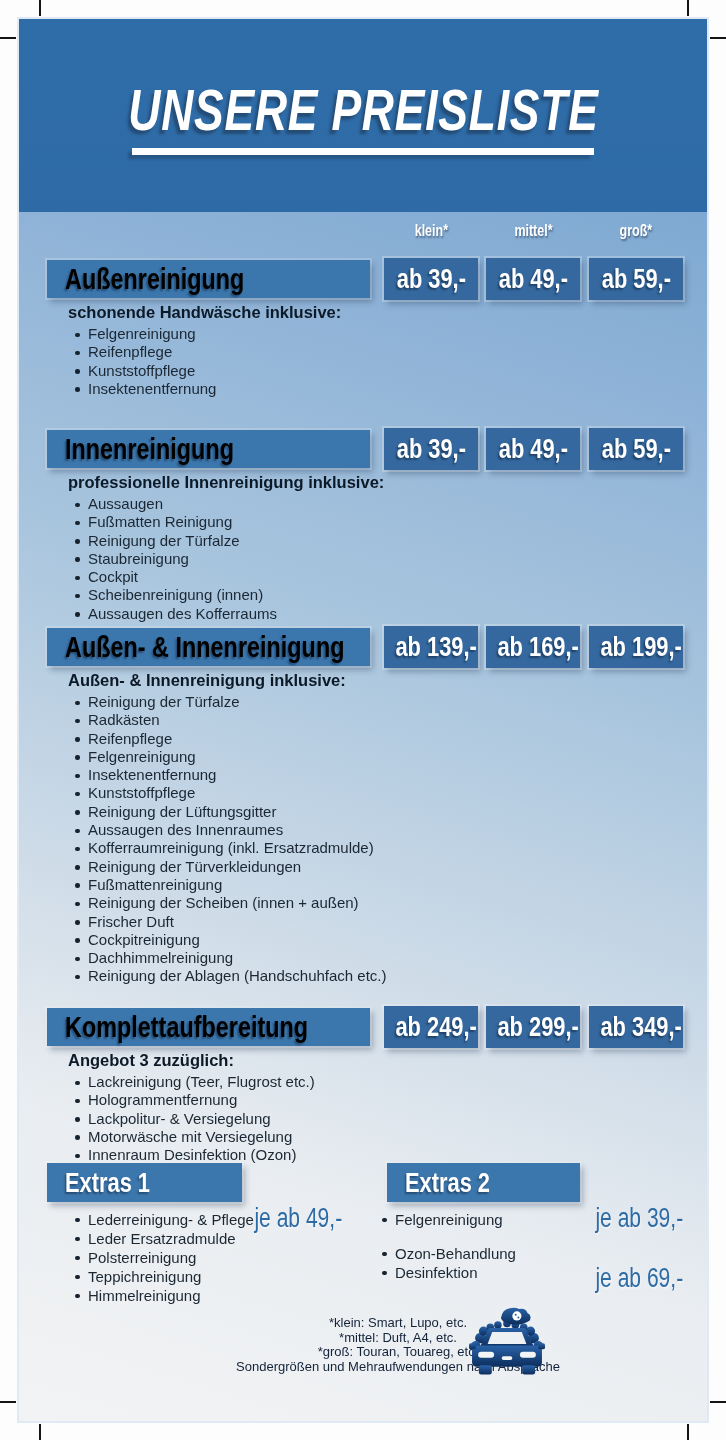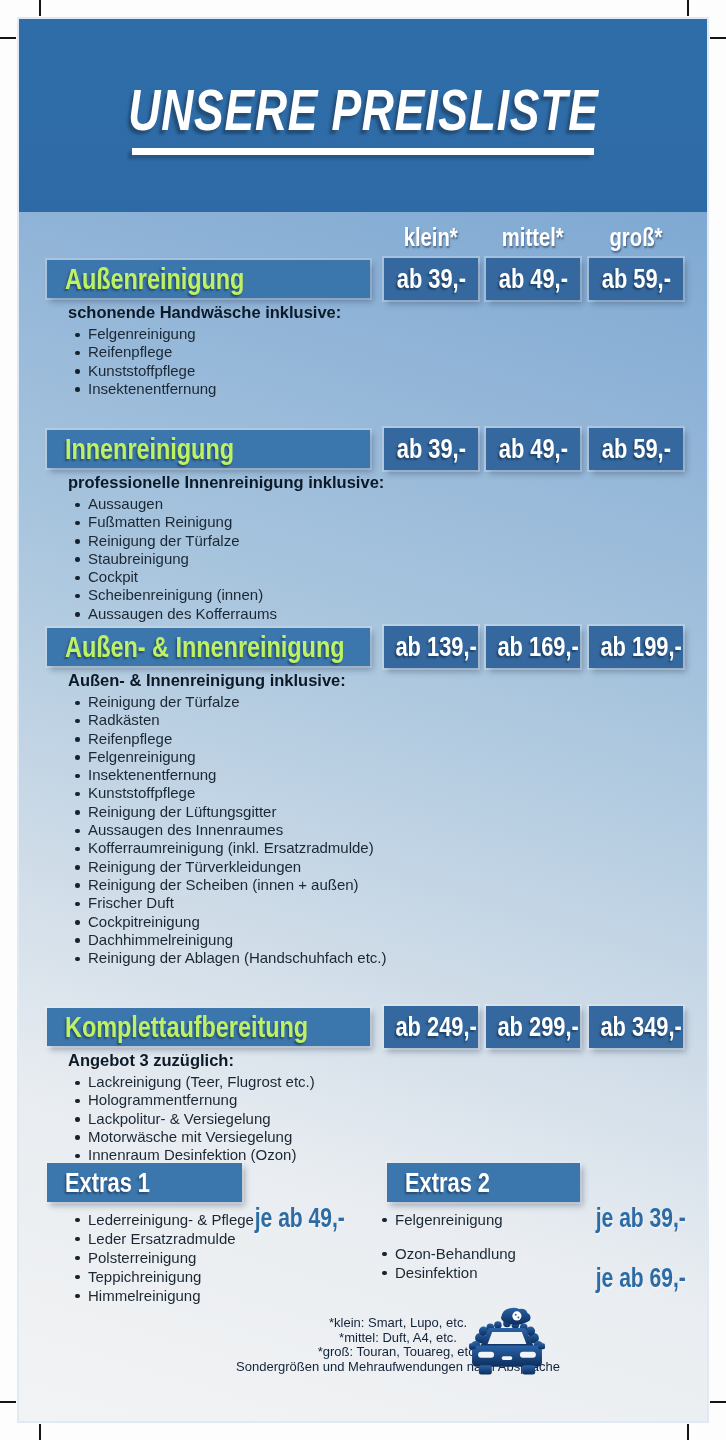--- a/index.html
+++ b/index.html
@@ -26,32 +26,32 @@
     font-style:italic;font-weight:bold;font-size:57px;letter-spacing:1px;color:#fff;
     white-space:nowrap;text-shadow:-4px 4px 3px rgba(25,45,70,.5);
   }
   .title-underline{
     width:462px;height:7px;background:#fff;margin:5px auto 0;
     box-shadow:-4px 4px 3px rgba(25,45,70,.35);
   }
 
   .col-heads{position:absolute;top:203px;left:0;width:100%;height:30px;}
   .col-head{
-    position:absolute;width:94px;text-align:center;color:#fff;font-weight:bold;font-size:26px;
+    position:absolute;width:94px;text-align:center;color:#fff;font-weight:bold;font-size:16px;
     text-shadow:1px 2px 2px rgba(25,45,75,.55);
   }
   .cond{display:inline-block;transform:scaleX(.78);transform-origin:center;white-space:nowrap;}
   .cond-l{display:inline-block;transform:scaleX(.78);transform-origin:left center;white-space:nowrap;}
   .cl-0{left:365px;} .cl-1{left:467px;} .cl-2{left:570px;}
 
   .section{position:absolute;left:0;width:100%;}
   .sec-0{top:239px;} .sec-1{top:409px;} .sec-2{top:607px;} .sec-3{top:987px;}
   .bar{
     position:absolute;left:28px;top:2px;width:323px;height:38px;background:#3b76ac;
-    color:#bef264;line-height:38px;padding-left:18px;box-sizing:border-box;
+    color:#000000;line-height:38px;padding-left:18px;box-sizing:border-box;
     box-shadow:0 0 0 2px rgba(255,255,255,.22),3px 4px 6px rgba(25,45,75,.32);
   }
   .bar .cond-l{font-weight:bold;font-size:30px;text-shadow:-2px 2px 2px rgba(20,40,65,.5);}
   .pbox{
     position:absolute;top:0;width:94px;height:42px;background:#34689e;color:#fff;
     text-align:center;line-height:42px;
     box-shadow:0 0 0 2px rgba(255,255,255,.25),3px 4px 6px rgba(25,45,75,.32);
   }
   .pbox .cond{font-weight:bold;font-size:28px;text-shadow:-2px 2px 2px rgba(15,35,60,.55);}
   .pb-0{left:365px;} .pb-1{left:467px;} .pb-2{left:570px;}
@@ -73,21 +73,21 @@
     padding-left:18px;box-sizing:border-box;
     box-shadow:0 0 0 2px rgba(255,255,255,.22),3px 4px 6px rgba(25,45,75,.32);
   }
   .xbar .cond-l{font-weight:bold;font-size:28px;text-shadow:-2px 2px 2px rgba(20,40,65,.5);}
   .xbar-1{left:28px;width:195px;}
   .xbar-2{left:368px;width:193px;}
   .xbody-1{position:absolute;left:49px;top:44px;width:230px;}
   .xbody-2{position:absolute;left:356px;top:44px;width:230px;}
   .xbody-2 .grp2{margin-top:15px;}
   .xprice{
-    position:absolute;width:110px;text-align:center;color:#2d6ba5;font-weight:bold;
+    position:absolute;width:110px;text-align:center;color:#2d6ba5;font-weight:normal;
   }
   .xprice .cond{font-size:27px;text-shadow:1px 2px 2px rgba(255,255,255,.5);}
   .xp-1{left:223px;top:40px;}
   .xp-2a{left:564px;top:40px;}
   .xp-2b{left:564px;top:100px;}
 
   .footnotes{position:absolute;left:79px;top:1297px;width:600px;text-align:center;}
   .footnote-line{font-size:13px;line-height:14.5px;color:#13233a;}
 
   .car-icon{position:absolute;left:450px;top:1284px;width:76px;height:76px;}
@@ -165,20 +165,21 @@
           <li>Reinigung der Türfalze</li>
           <li>Radkästen</li>
           <li>Reifenpflege</li>
           <li>Felgenreinigung</li>
           <li>Insektenentfernung</li>
           <li>Kunststoffpflege</li>
           <li>Reinigung der Lüftungsgitter</li>
           <li>Aussaugen des Innenraumes</li>
           <li>Kofferraumreinigung (inkl. Ersatzradmulde)</li>
           <li>Reinigung der Türverkleidungen</li>
+          <li>Fußmattenreinigung</li>
           <li>Reinigung der Scheiben (innen + außen)</li>
           <li>Frischer Duft</li>
           <li>Cockpitreinigung</li>
           <li>Dachhimmelreinigung</li>
           <li>Reinigung der Ablagen (Handschuhfach etc.)</li>
         </ul>
     </div>
   </div>
 
   <div class="section sec-3">

